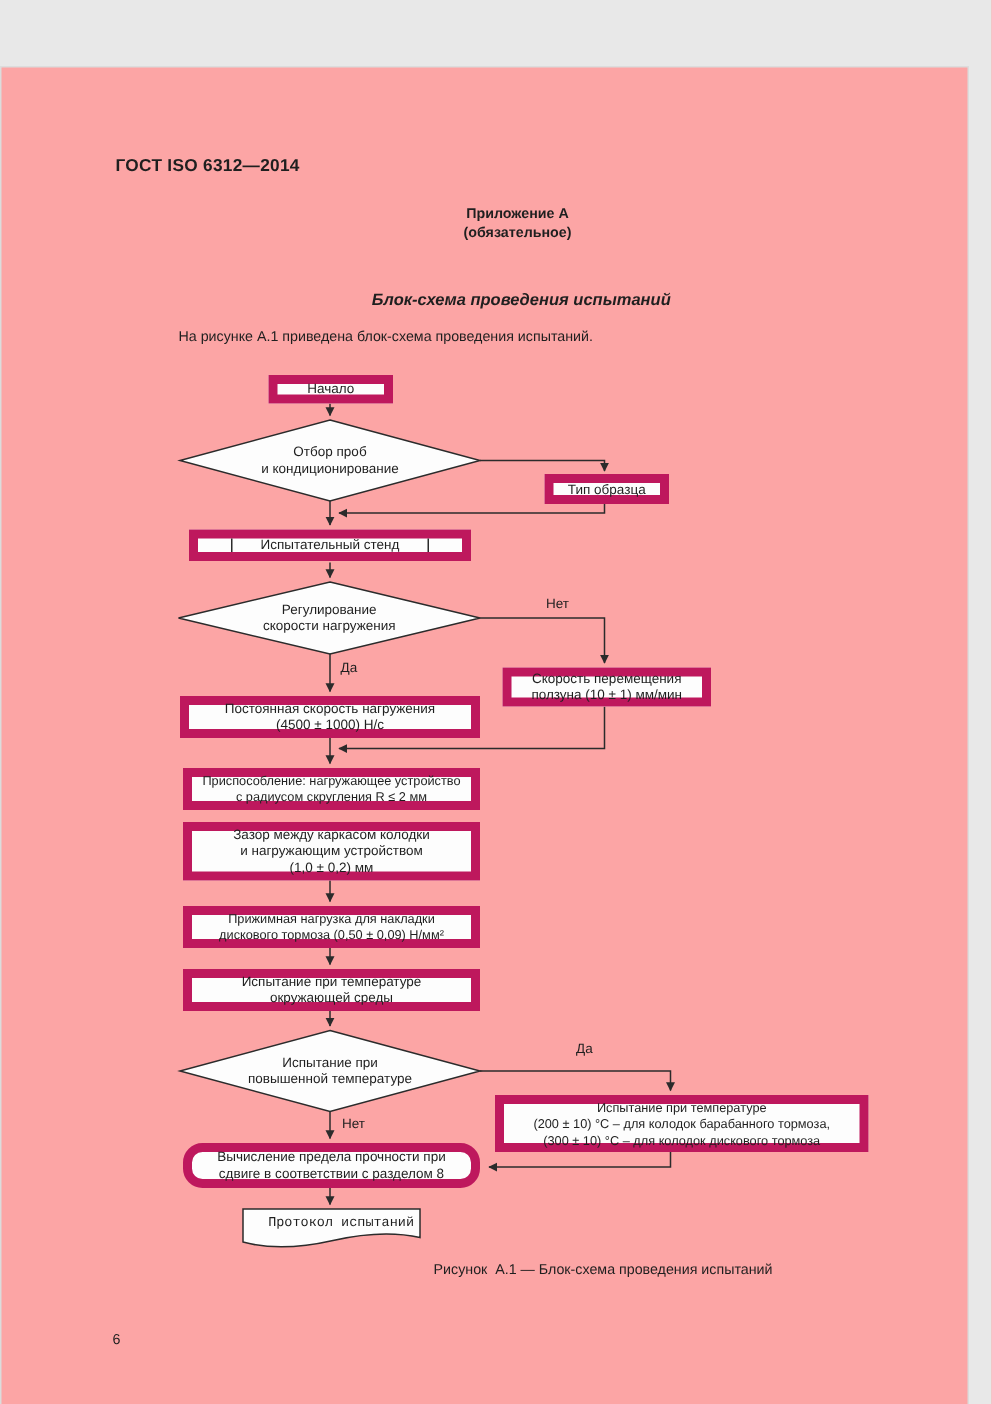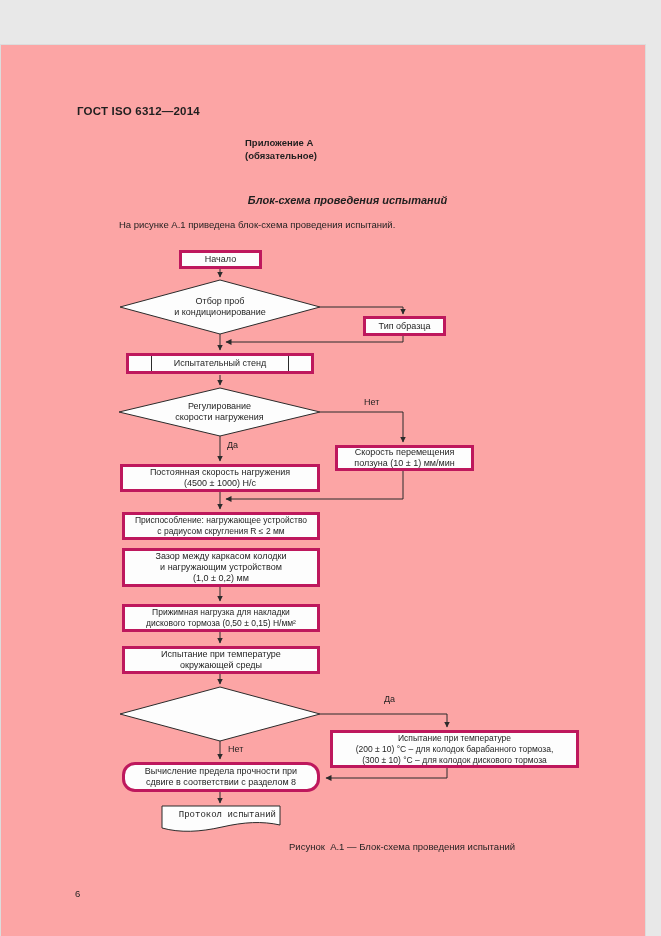--- a/index.html
+++ b/index.html
@@ -17,41 +17,41 @@
     box-shadow:inset 0 0 0 1px #dcdcdc;
     margin-top:44px;
   }
   .abs{position:absolute;}
   .doc-header{
     left:77px;top:61px;
     font-size:11.5px;font-weight:bold;letter-spacing:.2px;
   }
   .appendix{
     left:245px;top:92px;width:200px;
-    font-weight:bold;font-size:9.5px;line-height:13px;
+    text-align:center;font-weight:bold;font-size:9.5px;line-height:13px;
     white-space:pre-line;
   }
   .section-title{
     left:180px;top:150px;width:335px;
     text-align:center;font-weight:bold;font-size:11px;font-style:italic;
   }
   .intro{
     left:103px;top:175px;font-size:9.5px;padding-left:16px;
   }
   .caption{
     left:180px;top:797px;width:335px;
     text-align:right;font-size:9.5px;white-space:pre;
   }
   .page-number{
     left:75px;top:844px;font-size:9.5px;
   }
   svg.flow{left:0;top:0;}
   .node{
     position:absolute;
-    border:3px solid #be185d;
+    border:6px solid #be185d;
     background:#fdfdfd;
     display:flex;align-items:center;justify-content:center;
     text-align:center;
     font-size:9px;line-height:11px;
     white-space:pre-line;
     box-sizing:border-box;
   }
   .dtext{
     position:absolute;
     display:flex;align-items:center;justify-content:center;
@@ -140,25 +140,27 @@
 (4500 ± 1000) Н/с</div>
 
   <div class="node small" style="left:122px;top:468px;width:198px;height:28px;">Приспособление: нагружающее устройство
 с радиусом скругления R ≤ 2 мм</div>
 
   <div class="node" style="left:122px;top:504px;width:198px;height:39px;">Зазор между каркасом колодки
 и нагружающим устройством
 (1,0 ± 0,2) мм</div>
 
   <div class="node small" style="left:122px;top:560px;width:198px;height:28px;">Прижимная нагрузка для накладки
-дискового тормоза (0,50 ± 0,15) Н/мм²</div>
+дискового тормоза (0,50 ± 0,09) Н/мм²</div>
 
   <div class="node" style="left:122px;top:602px;width:198px;height:28px;">Испытание при температуре
 окружающей среды</div>
 
+  <div class="dtext" style="left:120px;top:643px;width:200px;height:54px;">Испытание при
+повышенной температуре</div>
 
   <div class="node small" style="left:330px;top:686px;width:249px;height:38px;">Испытание при температуре
 (200 ± 10) °С – для колодок барабанного тормоза,
 (300 ± 10) °С – для колодок дискового тормоза</div>
 
   <div class="node" style="left:122px;top:718px;width:198px;height:30px;border-radius:13px;">Вычисление предела прочности при
 сдвиге в соответствии с разделом 8</div>
 
   <div class="proto-text" style="left:166px;top:766px;width:110px;">Протокол испытаний</div>
 

